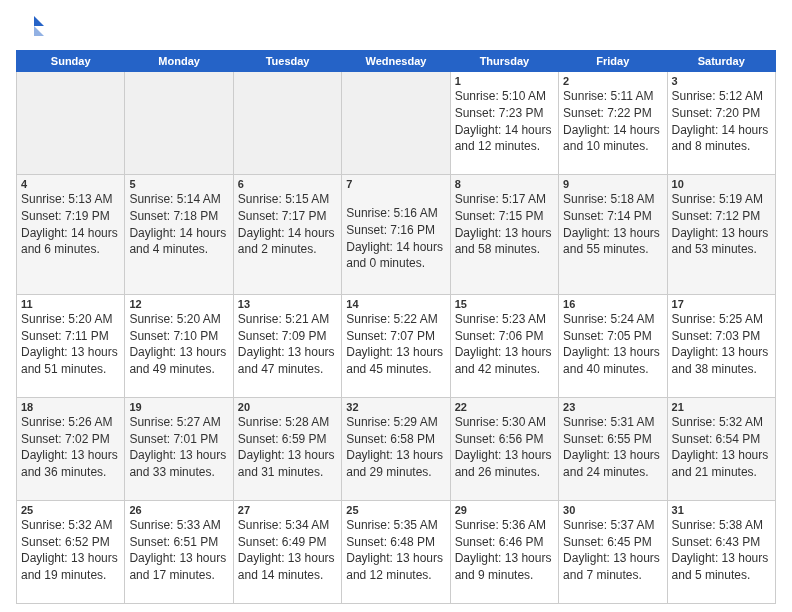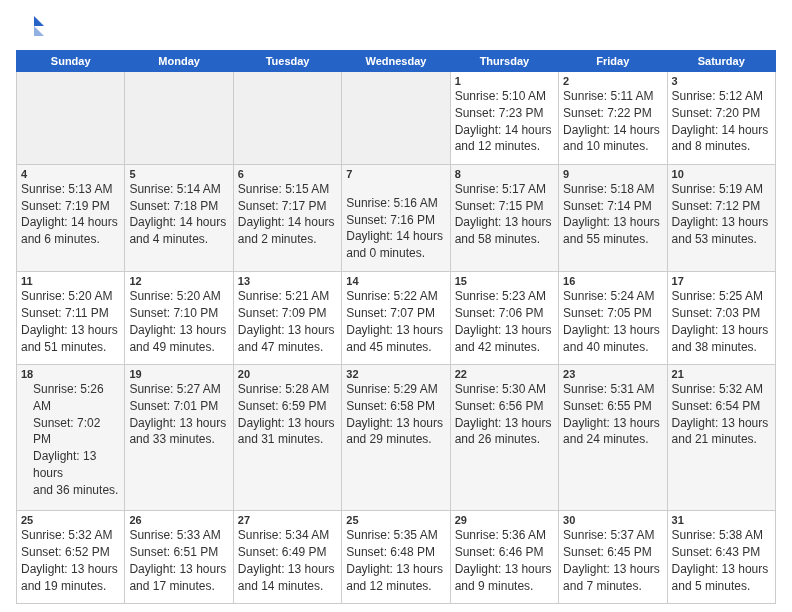--- a/index.html
+++ b/index.html
@@ -261,21 +261,21 @@
             <span class="day-num">17</span>
             <div class="day-info" style="white-space: pre-line;">Sunrise: 5:25 AM
 Sunset: 7:03 PM
 Daylight: 13 hours
 and 38 minutes.</div>
           </td>
         </tr>
         <tr>
           <td>
             <span class="day-num">18</span>
-            <div class="day-info" style="white-space: pre-line; margin-left: 12px;">Sunrise: 5:26 AM
+            <div class="day-info" style="white-space: pre-line;">Sunrise: 5:26 AM
 Sunset: 7:02 PM
 Daylight: 13 hours
 and 36 minutes.</div>
           </td>
           <td>
             <span class="day-num">19</span>
             <div class="day-info" style="white-space: pre-line;">Sunrise: 5:27 AM
 Sunset: 7:01 PM
 Daylight: 13 hours
 and 33 minutes.</div>

